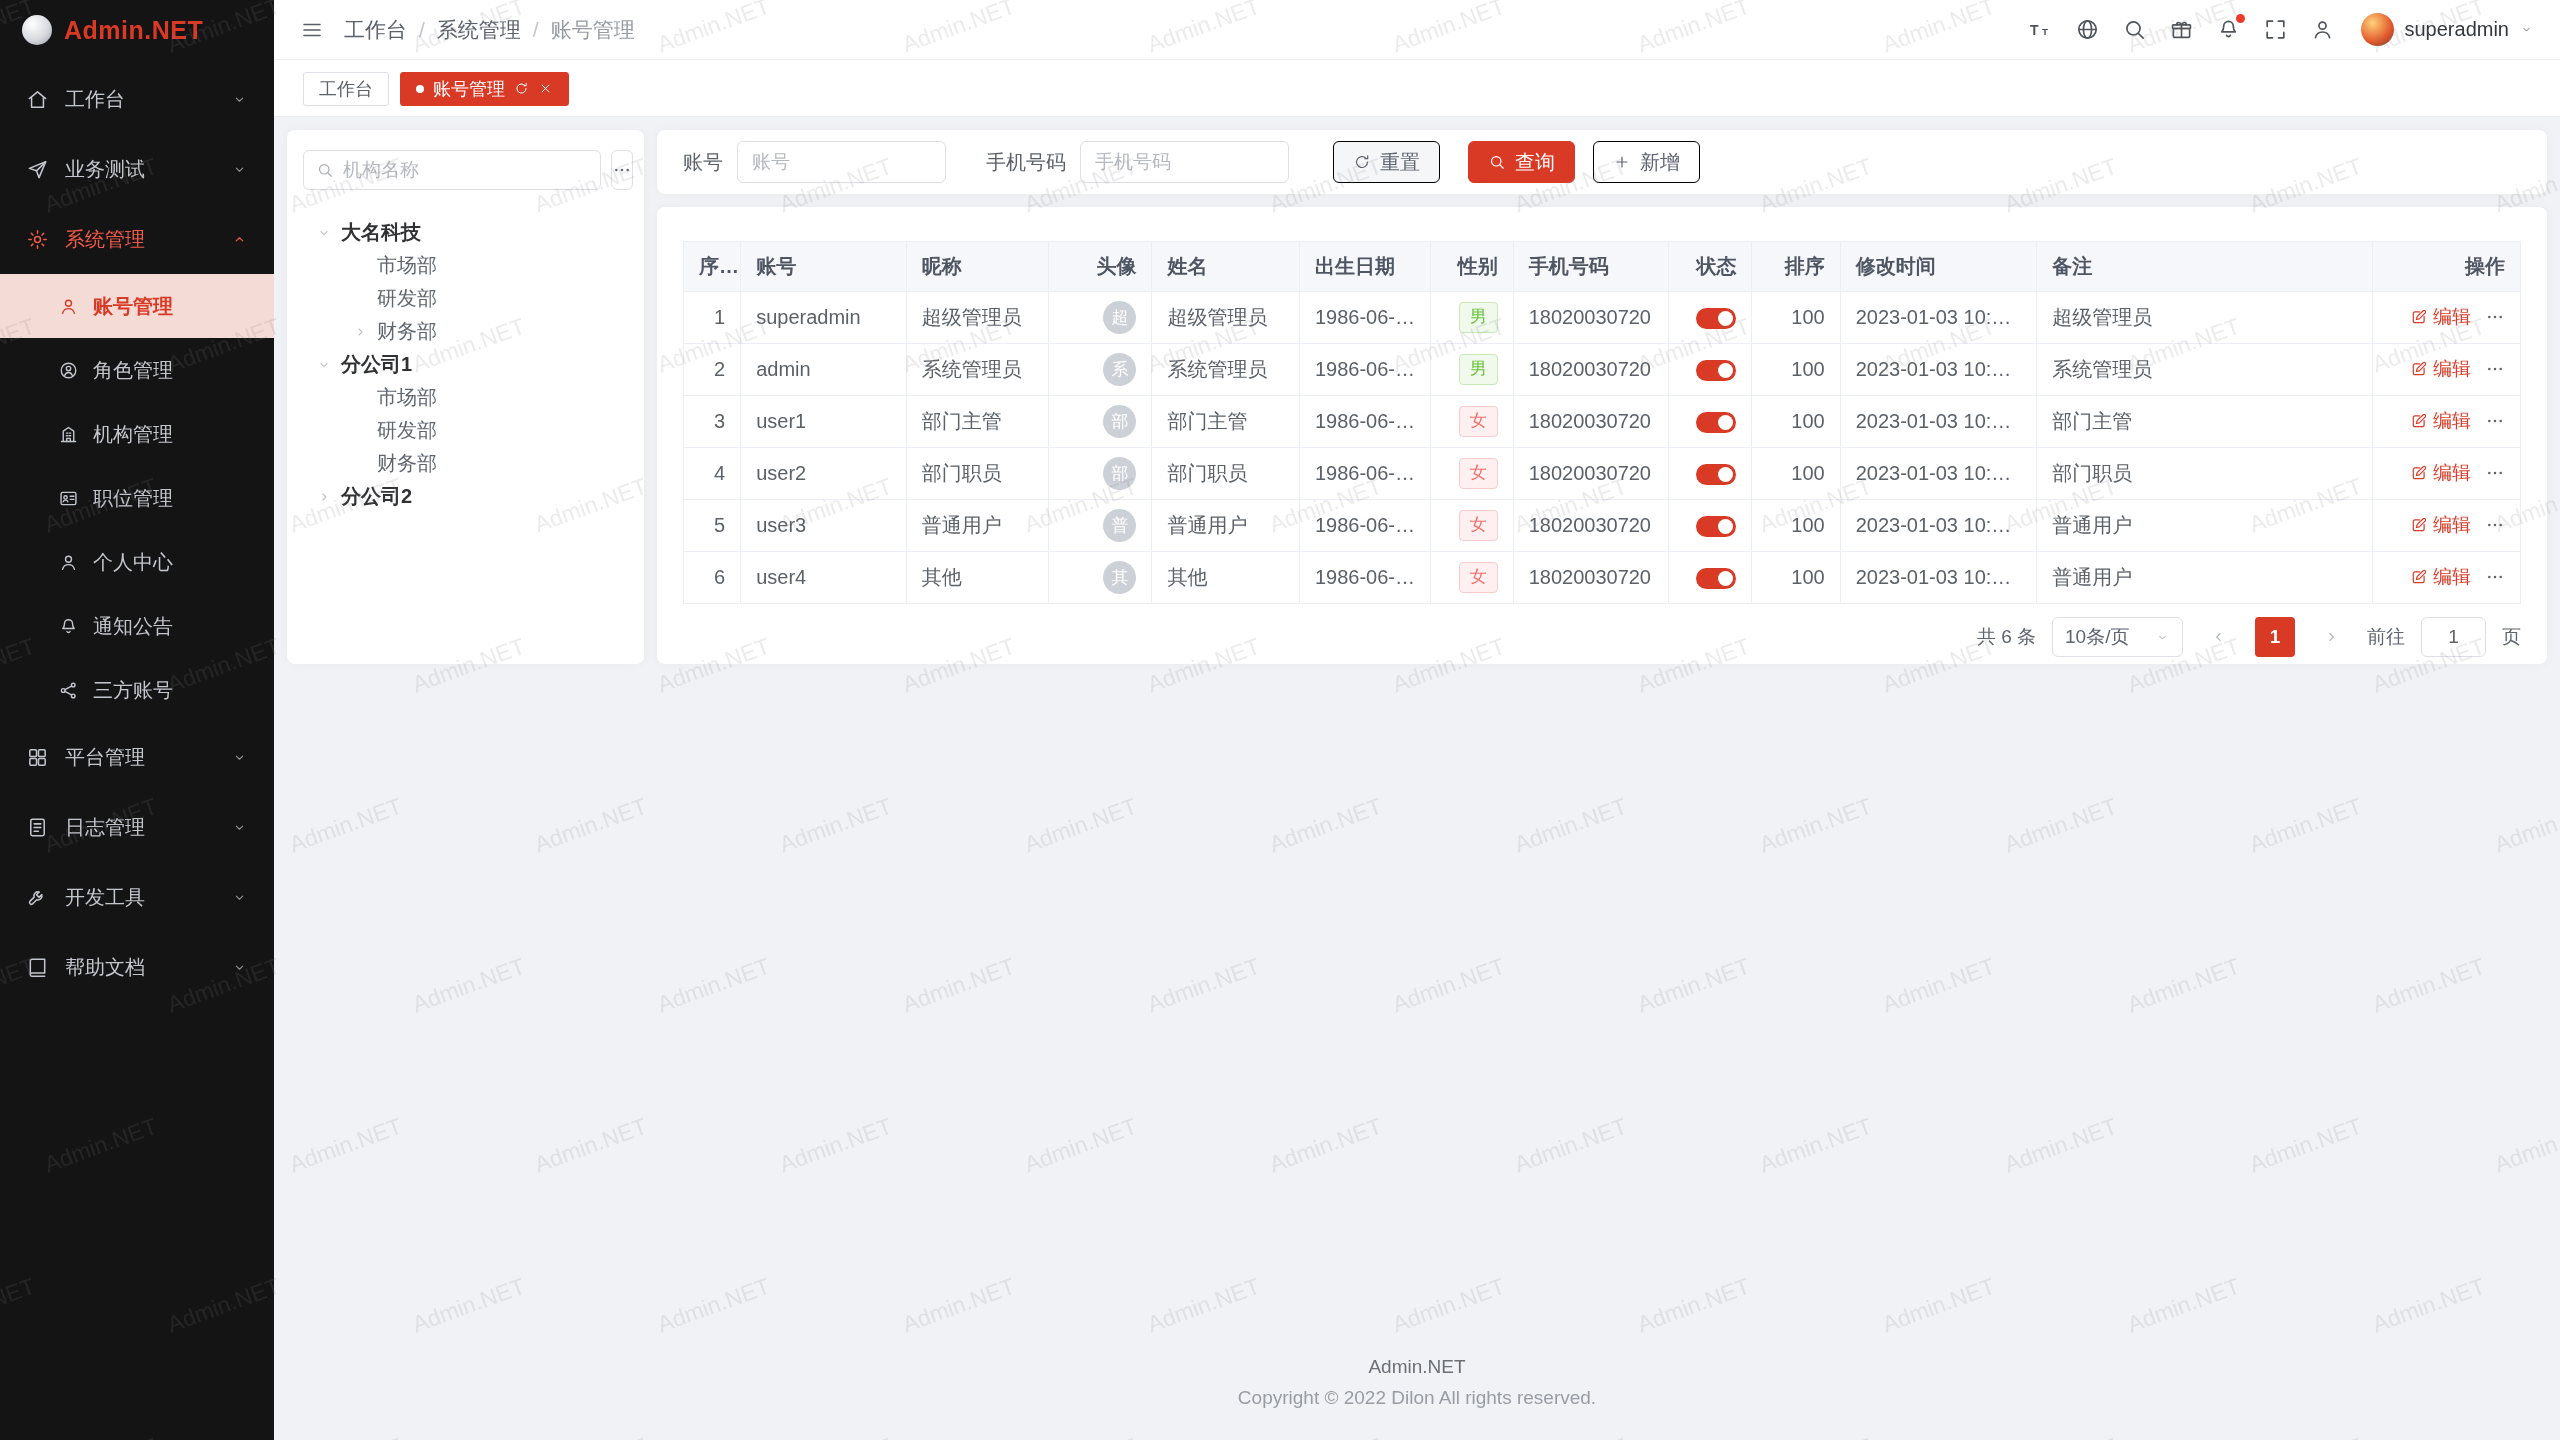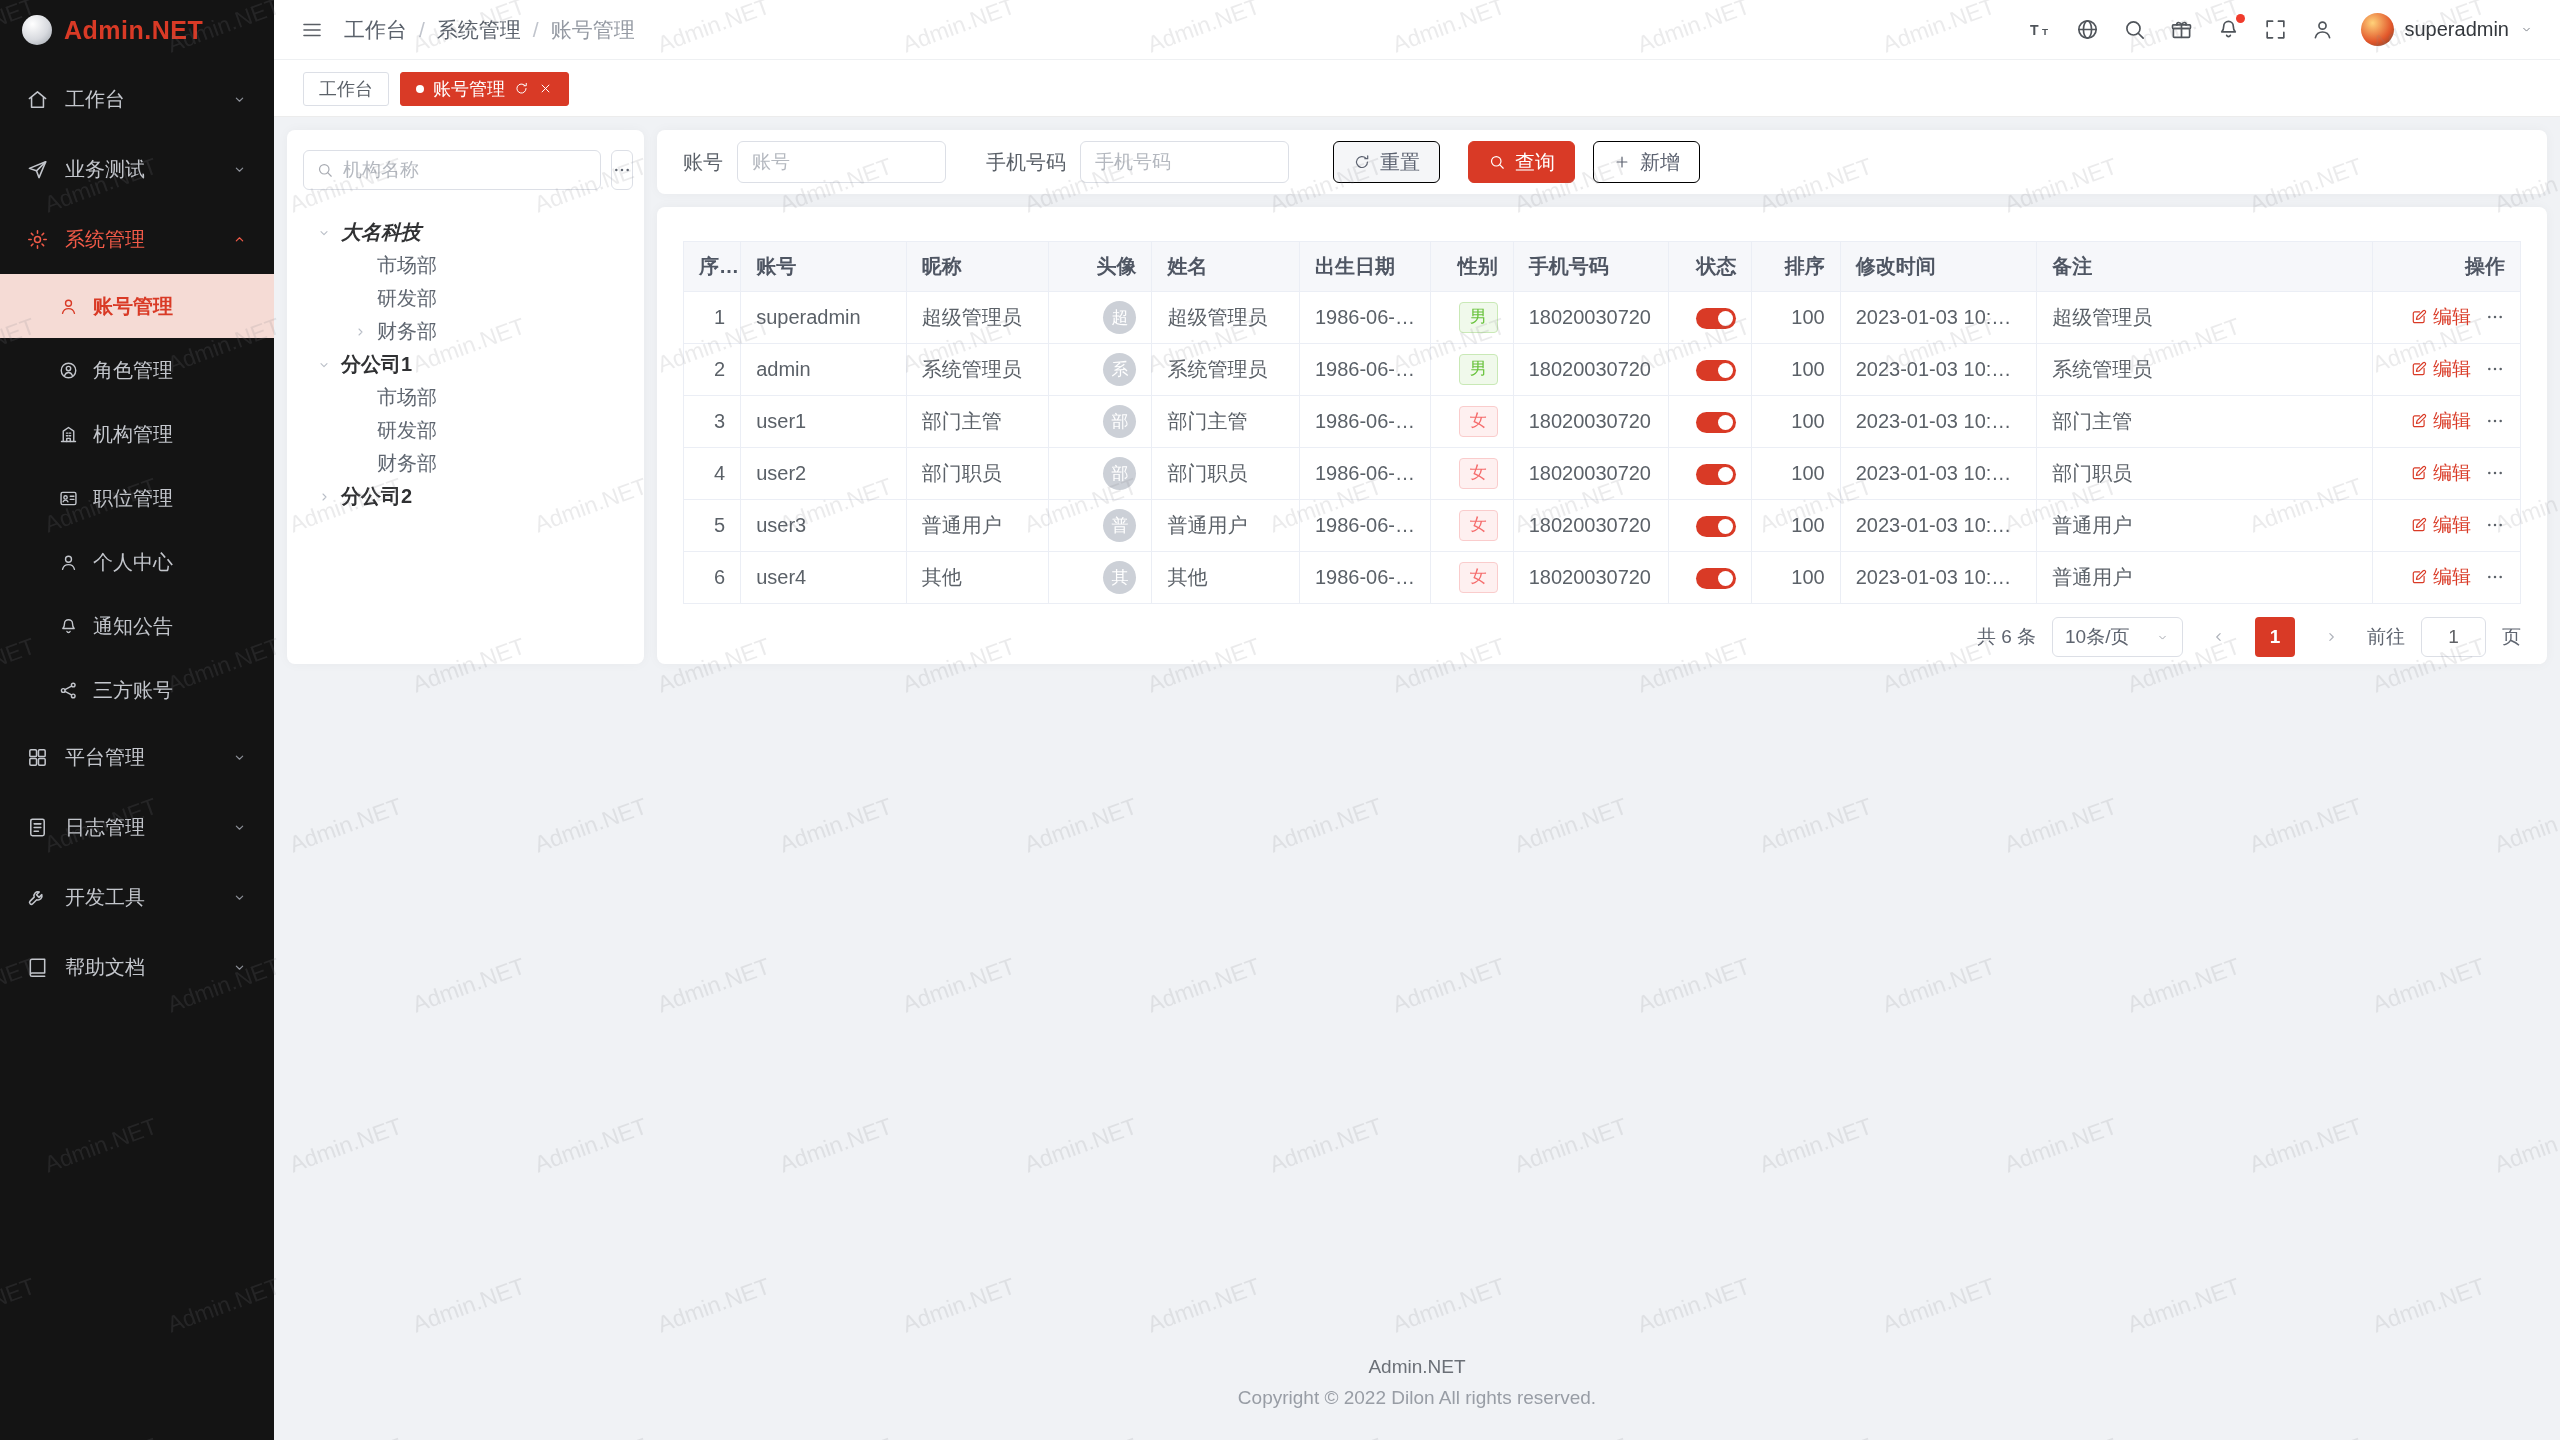--- a/index.html
+++ b/index.html
@@ -414,21 +414,21 @@
                 <span class="ic" data-interactable="false">
                   <svg viewBox="0 0 24 24" width="1em" height="1em" fill="none" stroke="currentColor" stroke-width="1.6" stroke-linecap="round" stroke-linejoin="round">
                     <circle cx="5.2" cy="12" r="1.5" fill="currentColor" stroke="none"></circle>
                     <circle cx="12" cy="12" r="1.5" fill="currentColor" stroke="none"></circle>
                     <circle cx="18.8" cy="12" r="1.5" fill="currentColor" stroke="none"></circle>
                   </svg>
                 </span>
               </button>
           </div>
           <div id="org-tree" data-interactable="false">
-              <div class="tree-row root" data-interactable="true" style="padding-left: 10px; font-style: italic;">
+              <div class="tree-row root" data-interactable="true" style="padding-left: 10px;">
                 <span class="tree-caret" data-interactable="false">
                   <svg viewBox="0 0 24 24" width="1em" height="1em" fill="none" stroke="currentColor" stroke-width="1.6" stroke-linecap="round" stroke-linejoin="round">
                     <polyline points="7.5 10 12 14.5 16.5 10"></polyline>
                   </svg>
                 </span>
                 <span class="tree-label" data-interactable="false">大名科技</span>
               </div>
               <div class="tree-row" data-interactable="true" style="padding-left: 46px;">
                 <span class="tree-caret" data-interactable="false"></span>
                 <span class="tree-label" data-interactable="false">市场部</span>

